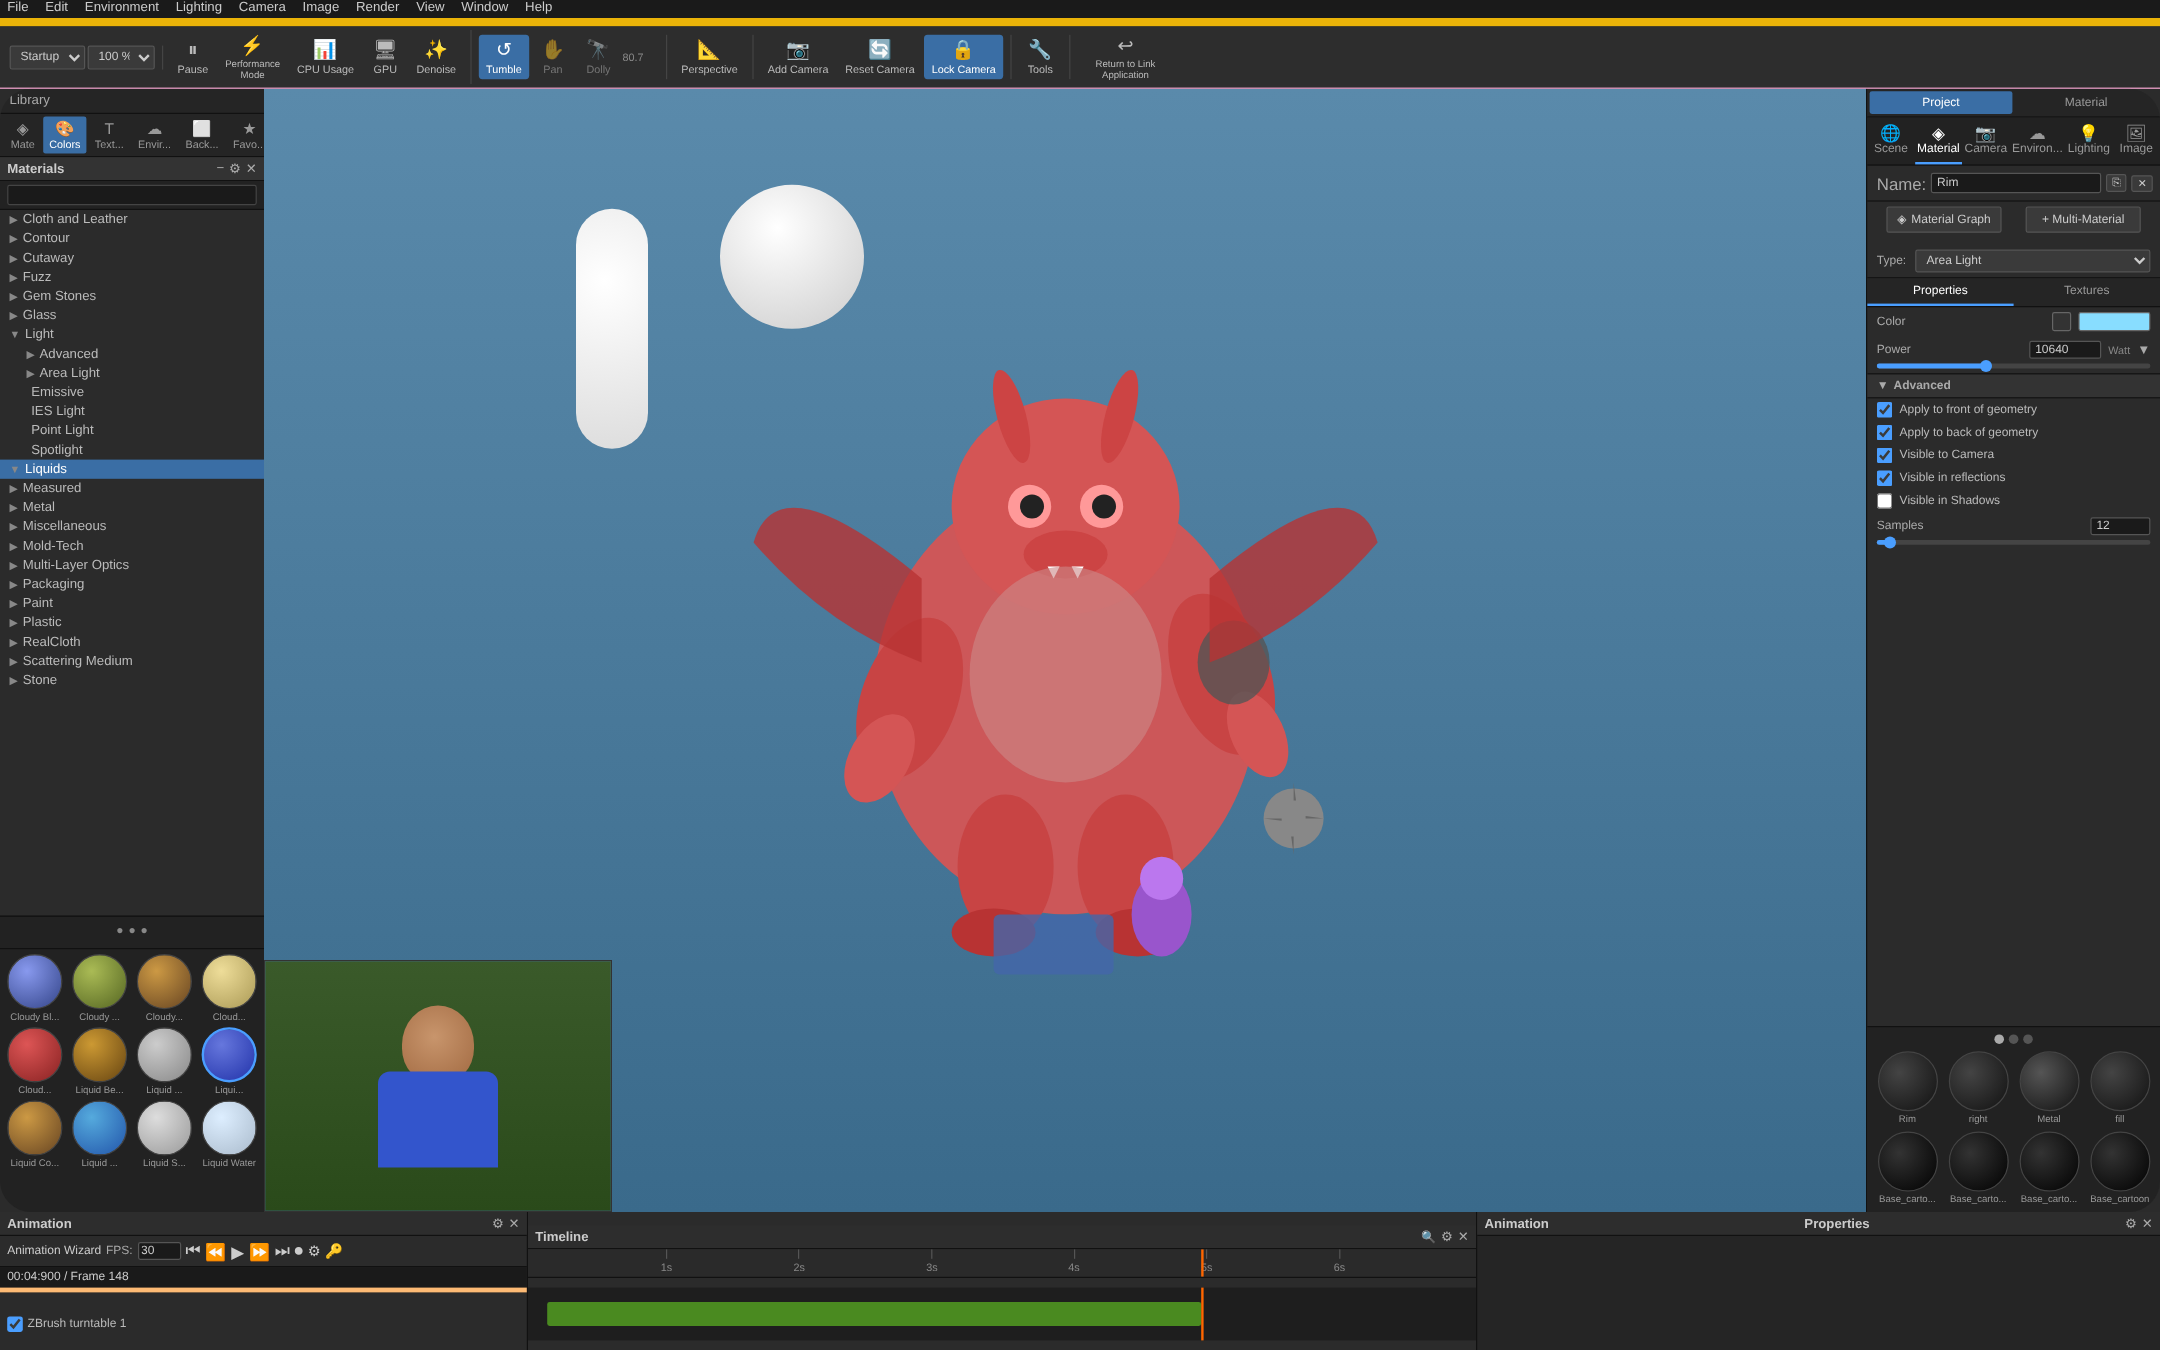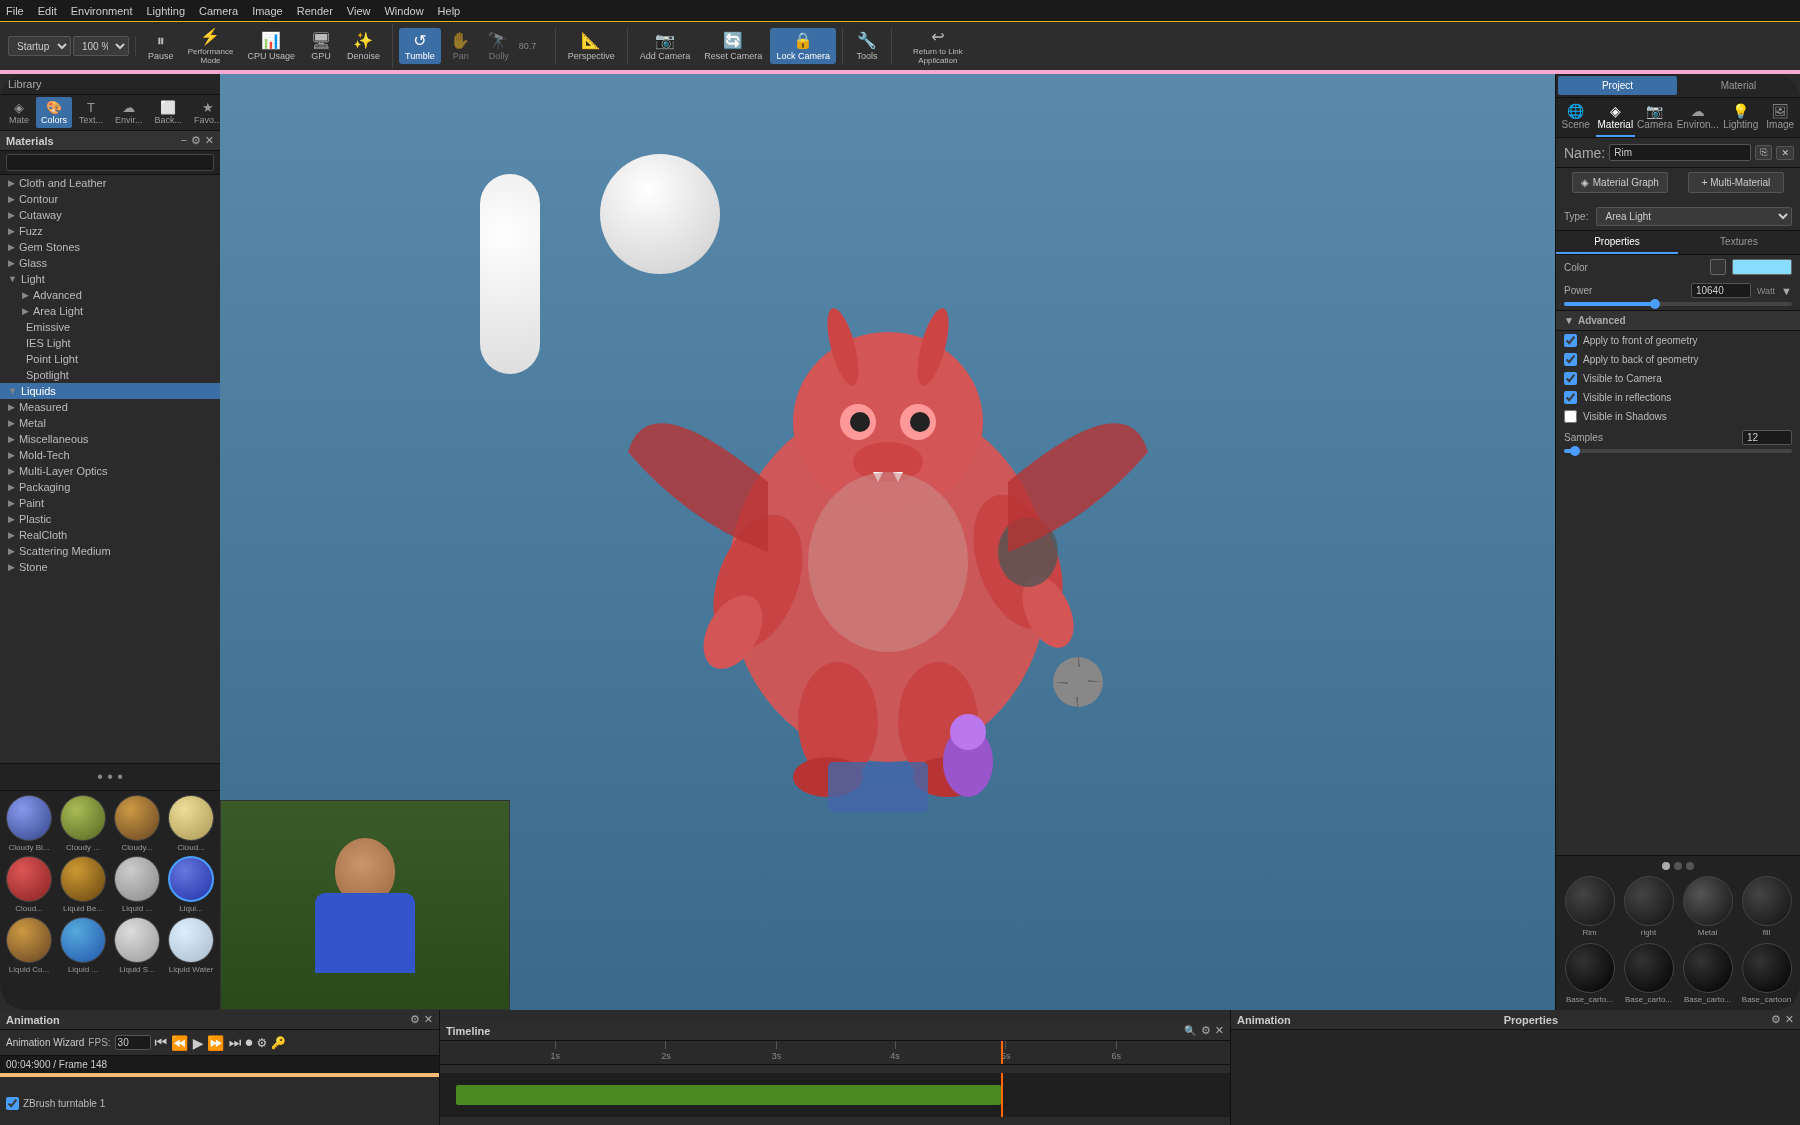--- a/index.html
+++ b/index.html
@@ -4,29 +4,29 @@
   <style>
     * { margin: 0; padding: 0; box-sizing: border-box; }
     body { 
       width: 1800px; height: 1125px; overflow: hidden; 
       background: #2b2b2b; color: #ccc; 
       font-family: 'Segoe UI', Arial, sans-serif; font-size: 11px;
     }
 
     
     #menu-bar {
-      background: #1a1a1a; height: 22px; display: flex; align-items: center;
-      padding: 0 6px; gap: 14px; border-bottom: 1px solid #eab308;
+      background: #1a1a1a; height: 22px; display: flex; align-items: flex-start;
+      padding: 0 6px; gap: 14px; border-bottom: 7px solid #eab308;
     }
     #menu-bar span { color: #ccc; font-size: 11px; cursor: pointer; }
 
     
     #toolbar {
       background: #2d2d2d; height: 52px; display: flex; align-items: center;
-      padding: 16px 8px; gap: 4px; border-bottom: 4px solid #f9a8d4;
+      padding: 16px 8px; gap: 4px; border-bottom: 1px solid #f9a8d4;
     }
     .toolbar-group {
       display: flex; align-items: center; gap: 2px;
       border-right: 1px solid #444; padding-right: 6px; margin-right: 2px;
     }
     .toolbar-btn {
       display: flex; flex-direction: column; align-items: center;
       justify-content: center; padding: 3px 6px; border-radius: 3px;
       cursor: pointer; color: #bbb; font-size: 9px; min-width: 36px;
       background: transparent; border: none;

